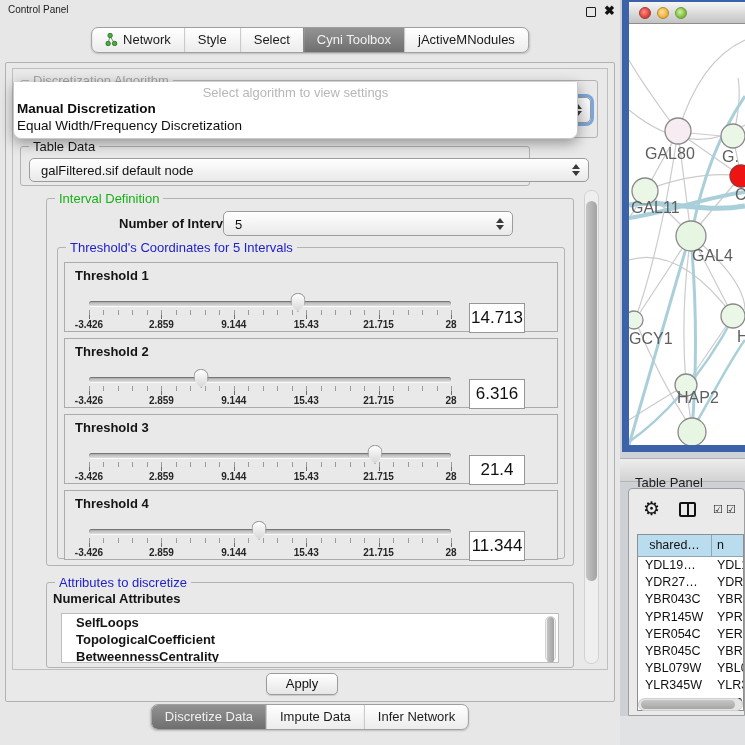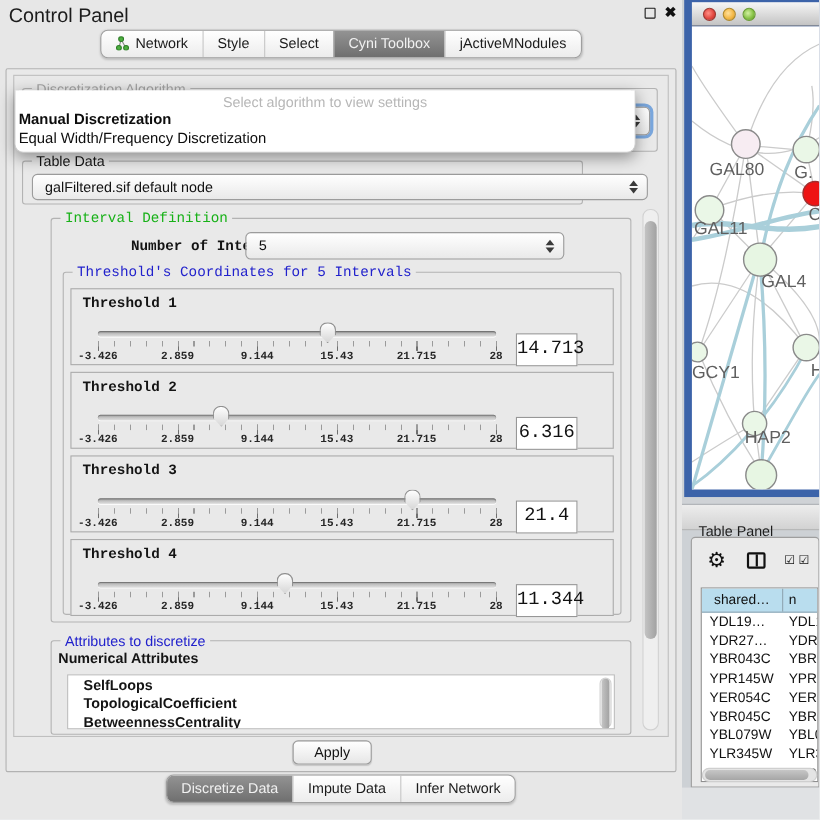--- a/index.html
+++ b/index.html
@@ -2,21 +2,21 @@
 <html><head>
 <meta charset="utf-8">
 <style>
   * { margin:0; padding:0; box-sizing:border-box; }
   html,body { width:745px; height:745px; font-family:"Liberation Sans",sans-serif; }
   #stage { position:relative; width:745px; height:745px; background:#cdd1d5; overflow:hidden; }
 
   
   #control-panel { position:absolute; left:0; top:0; width:620px; height:745px; background:#e7e7e7; }
   .cp-titlebar { position:absolute; left:0; top:0; width:620px; height:22px; }
-  .cp-title { position:absolute; left:8px; top:4px; font-size:18px; color:#1c1c1c; }
+  .cp-title { position:absolute; left:8px; top:4px; font-size:10px; color:#1c1c1c; }
   .float-icon { position:absolute; left:586px; top:7px; width:10px; height:10px; border:1.6px solid #1c1c1c; border-radius:1px; }
   .close-icon { position:absolute; left:604px; top:3px; font-size:13px; font-weight:bold; color:#111; }
 
   .seg { display:inline-flex; border:1px solid #9f9f9f; border-radius:7px; overflow:hidden;
          background:linear-gradient(#ffffff,#ececec); box-shadow:0 1px 2px rgba(0,0,0,.18); }
   .seg .tab { padding:4px 13px 5px 13px; font-size:13px; color:#1b1b1b; border-left:1px solid #c6c6c6;
               display:flex; align-items:center; gap:5px; white-space:nowrap; }
   .seg .tab:first-child { border-left:none; }
   .seg .tab.active { background:linear-gradient(#939393,#6f6f6f); color:#f1f1f1; border-left-color:#7e7e7e; }
   #top-tabs { position:absolute; left:50%; top:27px; transform:translateX(-50%); }
@@ -192,21 +192,21 @@
             <span class="up"></span>
             <span class="down"></span>
           </span>
       </div>
     </div>
 
     <div class="vscroll" style="left:584px; top:190px; width:15px; height:474px;">
       <div class="vthumb" style="top:10px; height:380px;"></div>
     </div>
 
-    <div class="group" style="left:46px; top:198px; width:528px; height:368px;font-family:Liberation Mono, monospace;">
+    <div class="group" style="left:46px; top:198px; width:528px; height:368px;">
       <span class="gtitle t-green">Interval Definition</span>
 
       <span style="position:absolute; left:72px; top:17px; font-size:13px; font-weight:bold; color:#141414;">Number of Intervals</span>
       <div class="combo" style="left:176px; top:12px; width:290px; height:25px;">
         <span class="cval">5</span>
         <span class="stepper">
             <span class="up"></span>
             <span class="down"></span>
           </span>
       </div>

